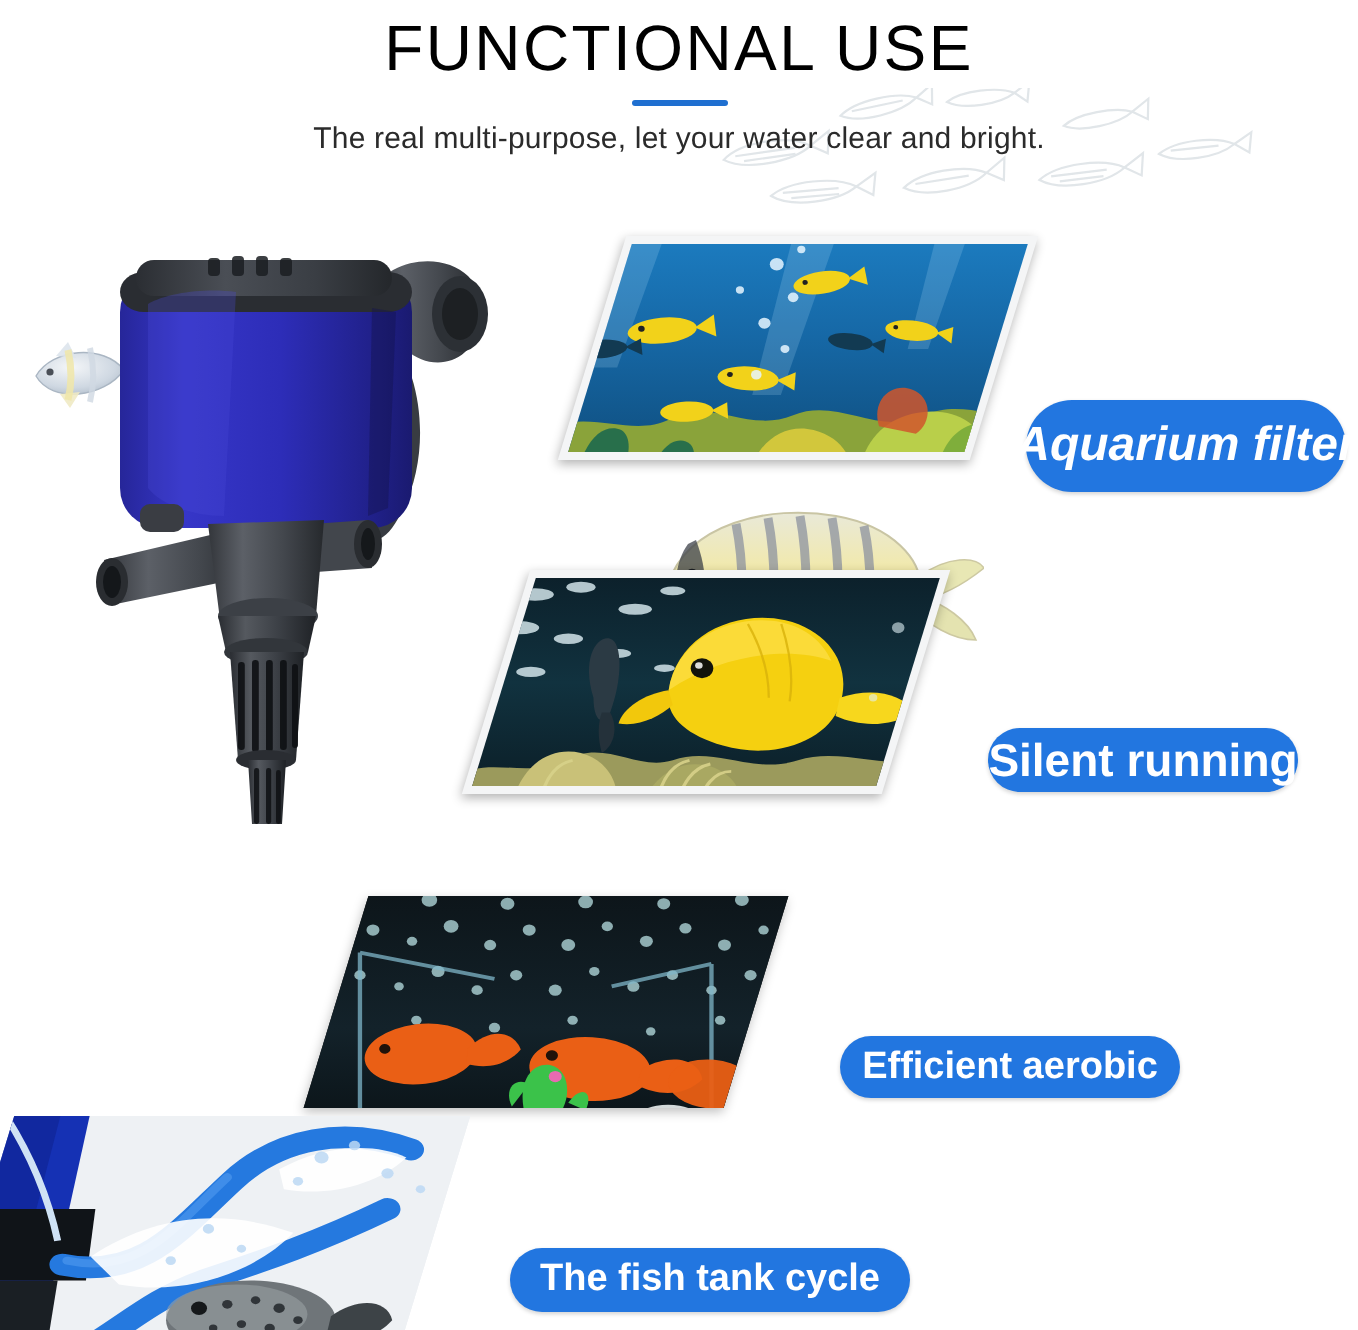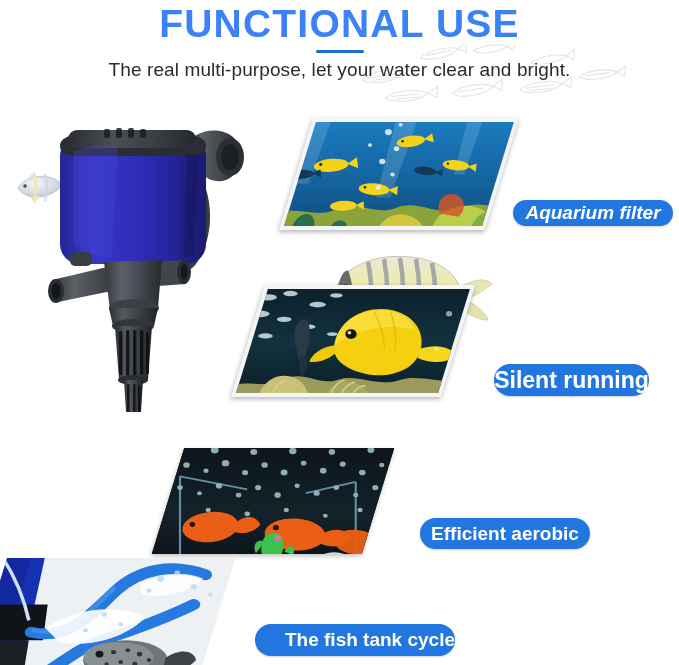--- a/index.html
+++ b/index.html
@@ -7,30 +7,30 @@
     width:679px;height:665px;position:relative;overflow:hidden;
     background:#ffffff;
     font-family:"Liberation Sans", sans-serif;
   }
   .stage{position:absolute;inset:0;}
 
   
   .header{position:absolute;left:0;top:0;width:679px;height:110px;}
   .title{
     position:absolute;left:0;top:2px;width:679px;text-align:center;
-    font-size:39px;line-height:44px;font-weight:700;letter-spacing:1.2px;
-    color:#3b82f6;white-space:nowrap;
+    font-size:32px;line-height:44px;font-weight:400;letter-spacing:1.2px;
+    color:#000000;white-space:nowrap;
   }
   .title-rule{
     position:absolute;left:50%;top:50px;margin-left:-24px;
     width:48px;height:3px;background:#1f6fd0;border-radius:2px;
   }
   .subtitle{
     position:absolute;left:0;top:60px;width:679px;text-align:center;
-    font-size:19px;line-height:20px;color:#2b2b2b;letter-spacing:.1px;
+    font-size:15px;line-height:20px;color:#2b2b2b;letter-spacing:.1px;
   }
 
   
   .school{position:absolute;left:355px;top:44px;width:290px;height:66px;opacity:.5;}
   .school svg{display:block;}
 
   
   .pump{position:absolute;left:8px;top:112px;width:250px;height:300px;}
 
   
@@ -314,21 +314,21 @@
               <circle cx="100" cy="84" r="2.6"></circle>
                 <circle cx="122" cy="16" r="2"></circle>
               <circle cx="92" cy="38" r="2"></circle>
             </g>
           </svg>
         </div>
       </div>
     </div>
   </div>
 
-  <div class="badge italic" style="left:513px;top:200px;width:160px;height:26px;font-size:19px;">
+  <div class="badge italic" style="left:513px;top:200px;width:160px;height:46px;font-size:24px;">
     <span>Aquarium filter</span>
   </div>
 
   <div class="deco" style="left:322px;top:248px;width:170px;height:92px;">
     <svg width="170" height="92" viewBox="0 0 170 92">
       <defs>
         <linearGradient id="btfBody" x1="0" y1="0" x2="0" y2="1">
           <stop offset="0%" stop-color="#e9e9d8"></stop>
           <stop offset="45%" stop-color="#f2e9a8"></stop>
           <stop offset="100%" stop-color="#ddd9b4"></stop>
@@ -586,17 +586,17 @@
               <path d="M-30 10 C-22 20, -6 22, 4 16 C-8 14, -20 12, -30 10 Z" fill="#e4e8ea" opacity=".8"></path>
             </g>
 
             <path d="M218 140 L240 96 L240 140 Z" fill="#3f9b3f"></path>
           </svg>
         </div>
       </div>
     </div>
   </div>
 
-  <div class="badge" style="left:255px;top:624px;width:200px;height:32px;font-size:19px;justify-content:flex-end;">
+  <div class="badge" style="left:255px;top:624px;width:200px;height:32px;font-size:19px;">
     <span>The fish tank cycle</span>
   </div>
 
 </div>
 
 </body></html>

